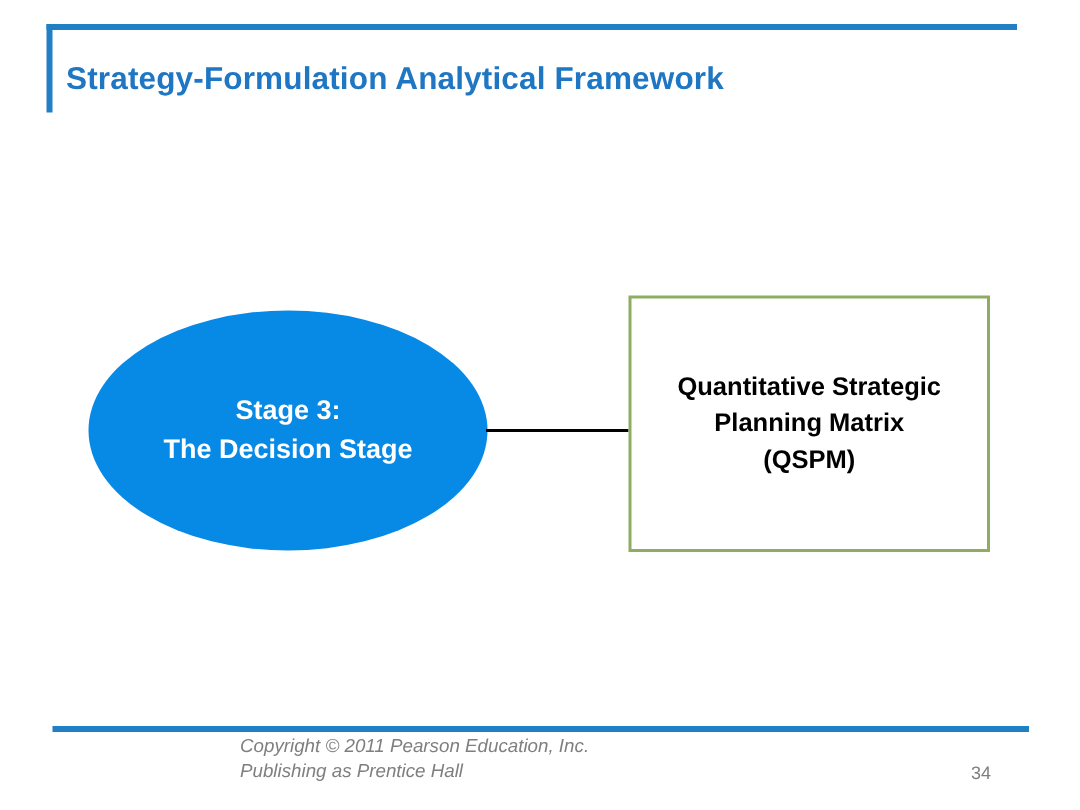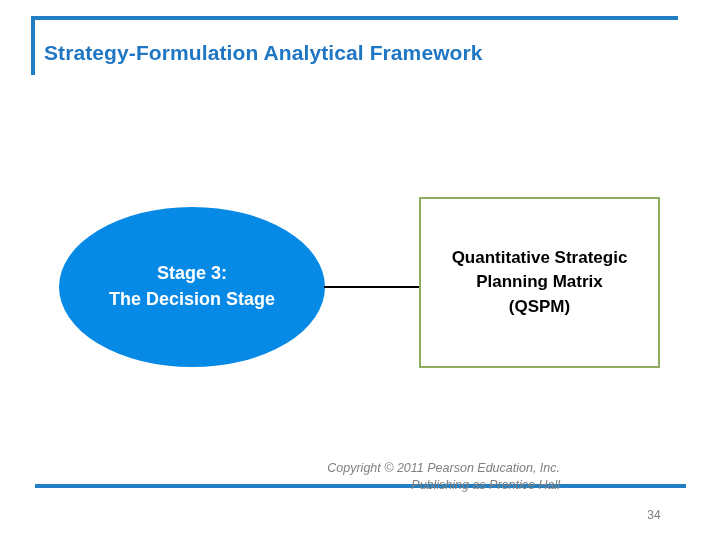--- a/index.html
+++ b/index.html
@@ -118,23 +118,23 @@
     position: absolute;
     left: 35px;
     top: 484px;
     width: 651px;
     height: 4px;
     background: #2180C4;
   }
   .footer-copyright {
     position: absolute;
     left: 160px;
-    top: 460px;
+    top: 489px;
     width: 400px;
-    text-align: right;
+    text-align: left;
     color: #7F7F7F;
     font-size: 12.5px;
     font-style: italic;
     line-height: 1.38;
     white-space: pre-line;
   }
   .footer-pagenum {
     position: absolute;
     left: 636px;
     top: 508px;

